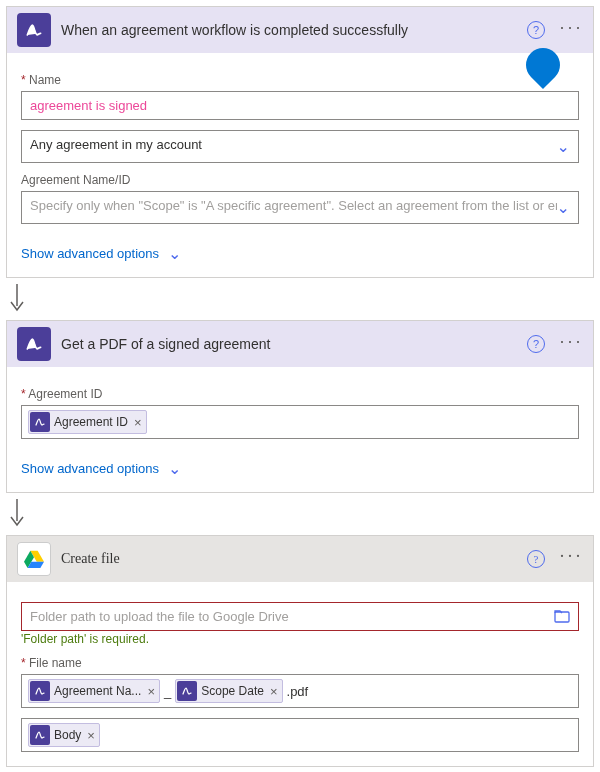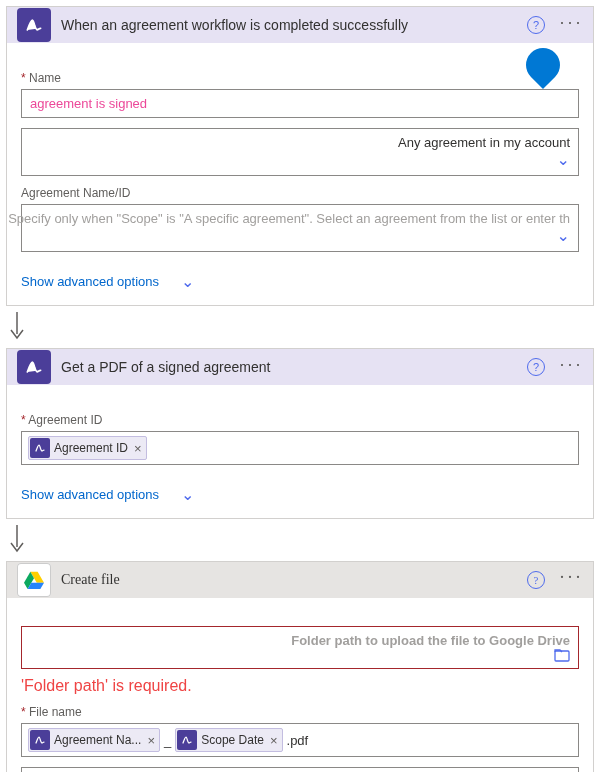--- a/index.html
+++ b/index.html
@@ -15,73 +15,72 @@
   .card {
     border: 1px solid #d2d0ce;
     background: #fff;
     margin: 0 0 0 0;
   }
   .card-header {
     display: flex;
     align-items: center;
     background: #e6e2f3;
     padding: 6px 10px;
-    height: 36px;
+    height: 46px;
   }
   .card-header .icon-box {
     width: 34px;
     height: 34px;
     border-radius: 4px;
     display: flex;
     align-items: center;
     justify-content: center;
     margin-right: 10px;
     flex-shrink: 0;
   }
   .icon-adobe { background: #4b3e99; }
   .icon-gdrive { background: #fff; box-shadow: 0 0 0 1px #ccc inset; }
   .card-title { flex: 1; font-size: 14px; }
   .header-actions { display: flex; align-items: center; gap: 14px; }
   .help-circle {
     width: 18px; height: 18px; border: 1.5px solid #4f6bed; border-radius: 50%;
     display:flex;align-items:center;justify-content:center;color:#4f6bed;font-size:11px;
   }
   .dots { color:#605e5c; font-size:18px; letter-spacing:2px; line-height:1; padding-bottom:6px;}
-  .card-body { padding: 28px 14px 4px 14px; }
+  .card-body { padding: 20px 14px 4px 14px; }
   .field { margin-bottom: 10px; }
   .field-label { font-size: 12px; color:#605e5c; margin-bottom:4px; display:block;}
   .required::before { content:"* "; color:#a4262c; }
   .text-input {
     width: 100%;
     border: 1px solid #8a8886;
     padding: 6px 8px;
     font-size: 13px;
     background: #fff;
     color:#ec4899;
   }
   .select-input {
     width: 100%;
     border: 1px solid #8a8886;
     padding: 6px 8px;
     font-size: 13px;
     display:flex;
-    align-items:flex-end;
+    align-items:flex-start;
     justify-content:space-between;
     background:#fff;
-    flex-direction:column;
   }
   .placeholder { color:#a19f9d; }
   .chevron { color:#4f6bed; font-size:16px; }
   .adv-link {
     color:#0066cc;
     font-size:13px;
     padding: 6px 14px 14px 14px;
     display:flex;
     align-items:center;
-    gap:22px;
+    gap:9px;
     cursor:pointer;
   }
   .arrow-down-connector {
     text-align:center;
     margin: 6px 0;
   }
   .token-container {
     border:1px solid #8a8886;
     padding:4px 6px;
     display:flex;
@@ -98,22 +97,22 @@
     align-items:center;
     font-size:12px;
     padding:1px 4px 1px 1px;
     gap:4px;
   }
   .token .tk-icon {
     width:20px;height:20px;background:#4b3e99;border-radius:2px;
     display:flex;align-items:center;justify-content:center;
   }
   .token .tk-x { color:#605e5c; font-size:13px; margin-left:2px;}
-  .error-border { border:1px solid #a4262c;font-weight:bold; }
-  .error-text { color:#ef4444; font-size:16px; margin-top:8px; }
+  .error-border { border:1px solid #a4262c; }
+  .error-text { color:#4d7c0f; font-size:12px; margin-top:1px; }
   .browse-icon { color:#4f6bed; font-size:14px; }
   .gdrive-header { background:#e6e4e2;font-family:Liberation Serif, serif; }
   .water-drop {
     position:absolute;
     right:40px; top:48px;
     width:34px;height:34px;
     background:#0078d4;
     border-radius:50% 50% 50% 0;
     transform: rotate(-45deg);
     z-index:5;

